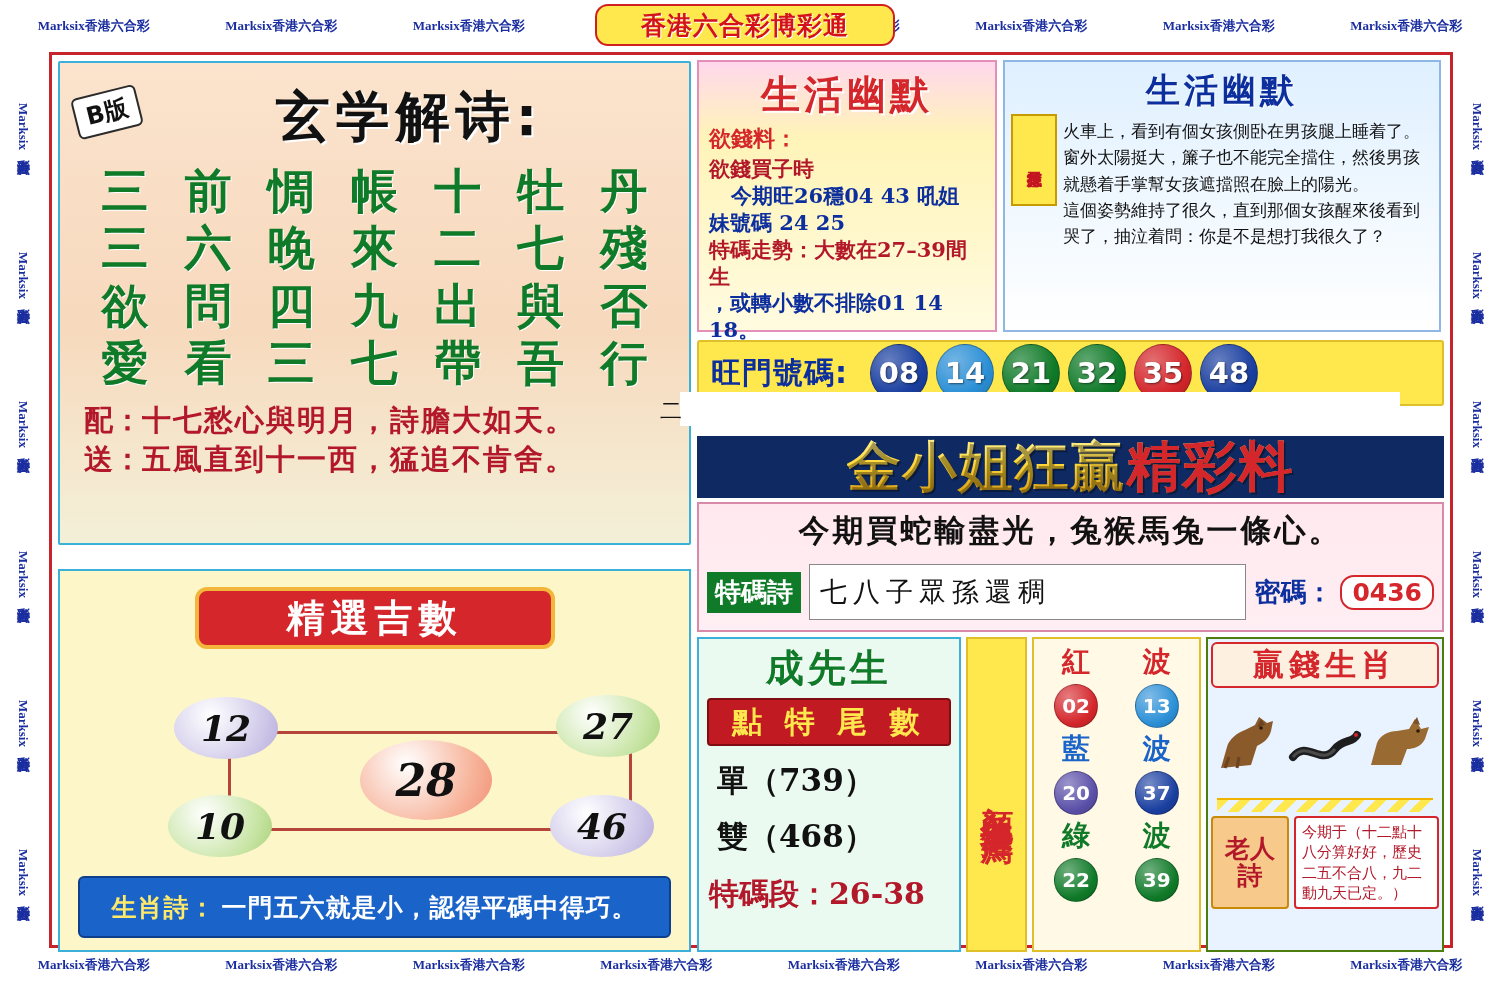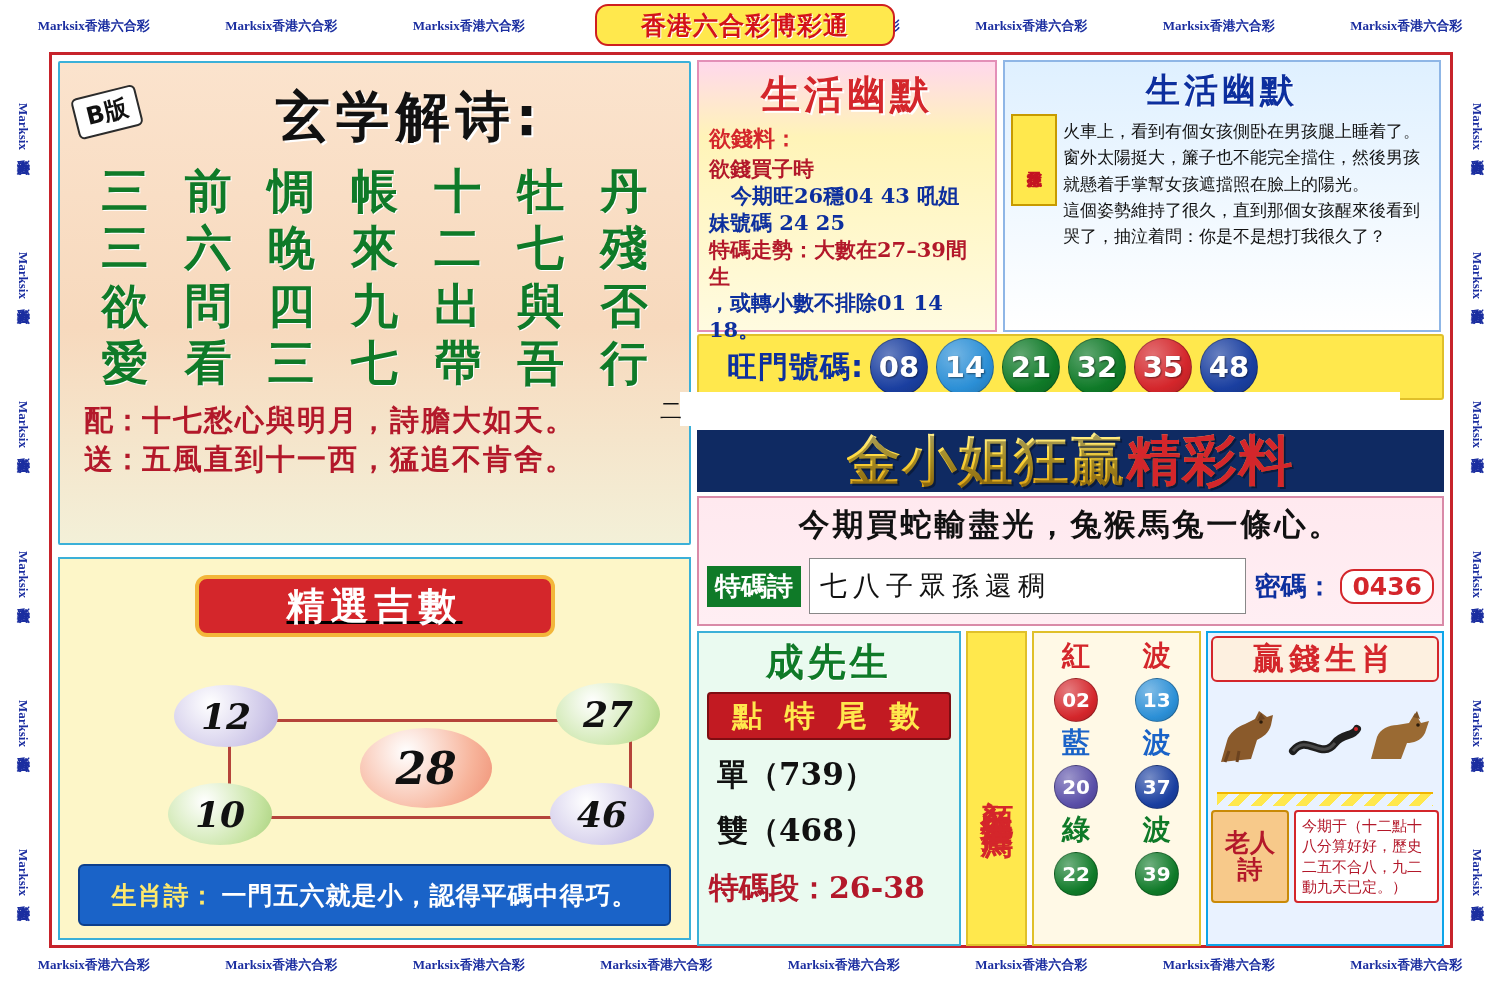--- a/index.html
+++ b/index.html
@@ -99,25 +99,24 @@
     display:flex; align-items:baseline;
     font-size:29px; color:#b3182a; font-weight:bold;
     font-family:"DejaVu Serif", serif;
     line-height:1.35;
   }
   .pf-lab { width:58px; }
   .pf-txt { letter-spacing:2px; }
 
   
   .lucky-card {
-    margin-top:12px; height:383px;
+    margin-top:24px; height:383px;
     border:2px solid #3bb0d8;
     background:#fdf6c8;
     position:relative;
-    text-decoration:underline;
   }
   .lucky-title {
     margin:16px auto 0 auto;
     width:360px; height:62px;
     background:#d4262b;
     border:4px solid #f3b63a;
     border-radius:12px;
     display:flex; align-items:center; justify-content:center;
     color:#ffffff; font-size:38px; font-weight:bold; letter-spacing:6px;
     font-family:"DejaVu Sans", sans-serif;
@@ -204,25 +203,26 @@
   }
   .humor-flag span { writing-mode:vertical-rl; }
   .humor-text {
     margin:4px 8px 0 58px;
     font-size:17px; color:#111; line-height:1.55;
     font-family:"DejaVu Serif", serif;
   }
 
   
   .hot-row {
-    margin-top:2px; height:66px;
+    margin-top:8px; height:66px;
     background:#ffe84d;
     border:2px solid #e0c02a;
-    display:flex; align-items:center; padding-left:28px;
+    display:flex; align-items:center; padding-left:12px;
     border-radius:3px;
+    gap:16px;
   }
   .hot-label {
     font-size:30px; font-weight:bold; color:#0d2f9e;
     font-family:"DejaVu Sans", sans-serif;
     letter-spacing:1px; margin-right:6px;
   }
   .hot-ball {
     width:58px; height:58px; border-radius:50%;
     display:flex; align-items:center; justify-content:center;
     color:#ffffff; font-size:29px; font-weight:bold;
@@ -336,21 +336,21 @@
   .wball {
     width:44px; height:44px; border-radius:50%;
     display:flex; align-items:center; justify-content:center;
     color:#ffffff; font-size:20px; font-weight:bold;
     font-family:"DejaVu Sans", sans-serif;
     border:1px solid rgba(0,0,0,.25);
   }
   .w-red { color:#d4262b; } .w-blue { color:#1a63c8; } .w-green { color:#0f7a28; }
 
   .p-zodiac {
-    flex:1; border:2px solid #0ea5e9; background:#e9f2ff; padding:3px;
+    flex:1; border:2px solid #4d7c0f; background:#e9f2ff; padding:3px;
     position:relative;
   }
   .zod-title {
     height:46px; background:#fdf0e0; border:2px solid #d4262b; border-radius:6px;
     display:flex; align-items:center; justify-content:center;
     color:#d4262b; font-size:31px; font-weight:bold; letter-spacing:5px;
     font-family:"DejaVu Sans", sans-serif;
   }
   .animals { display:flex; justify-content:space-around; align-items:center; height:104px; margin-top:4px;}
   .zig {

